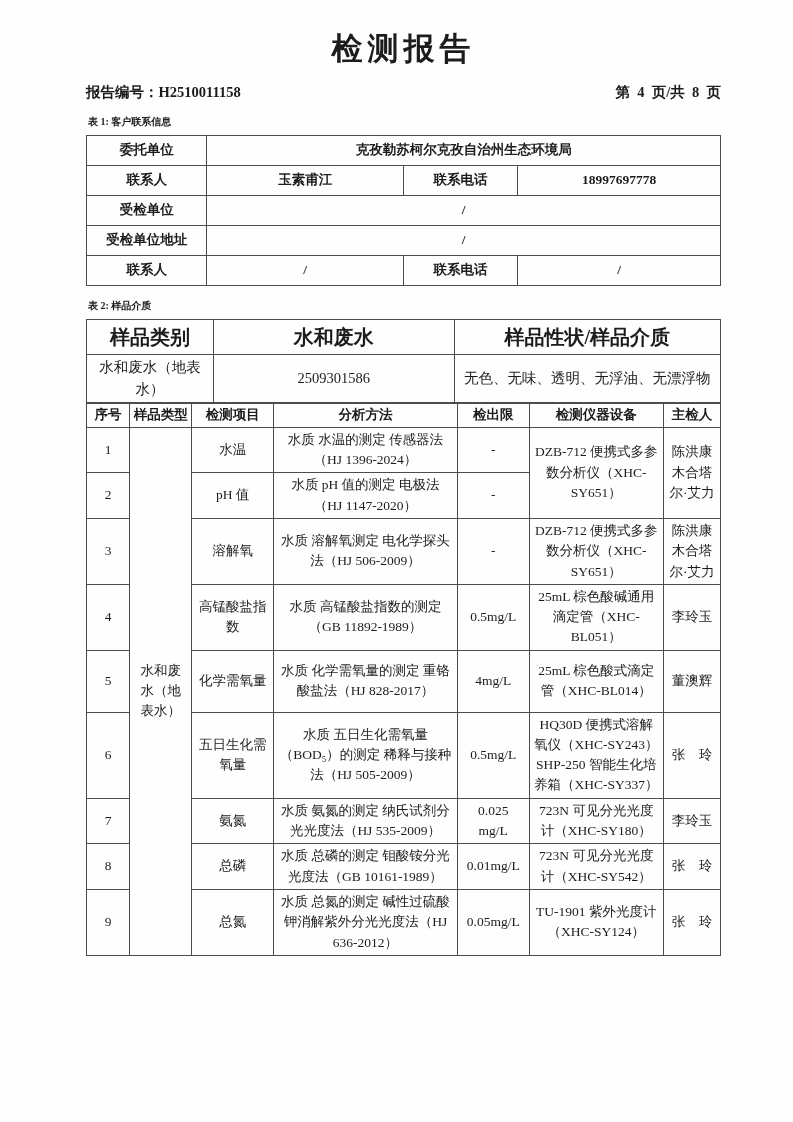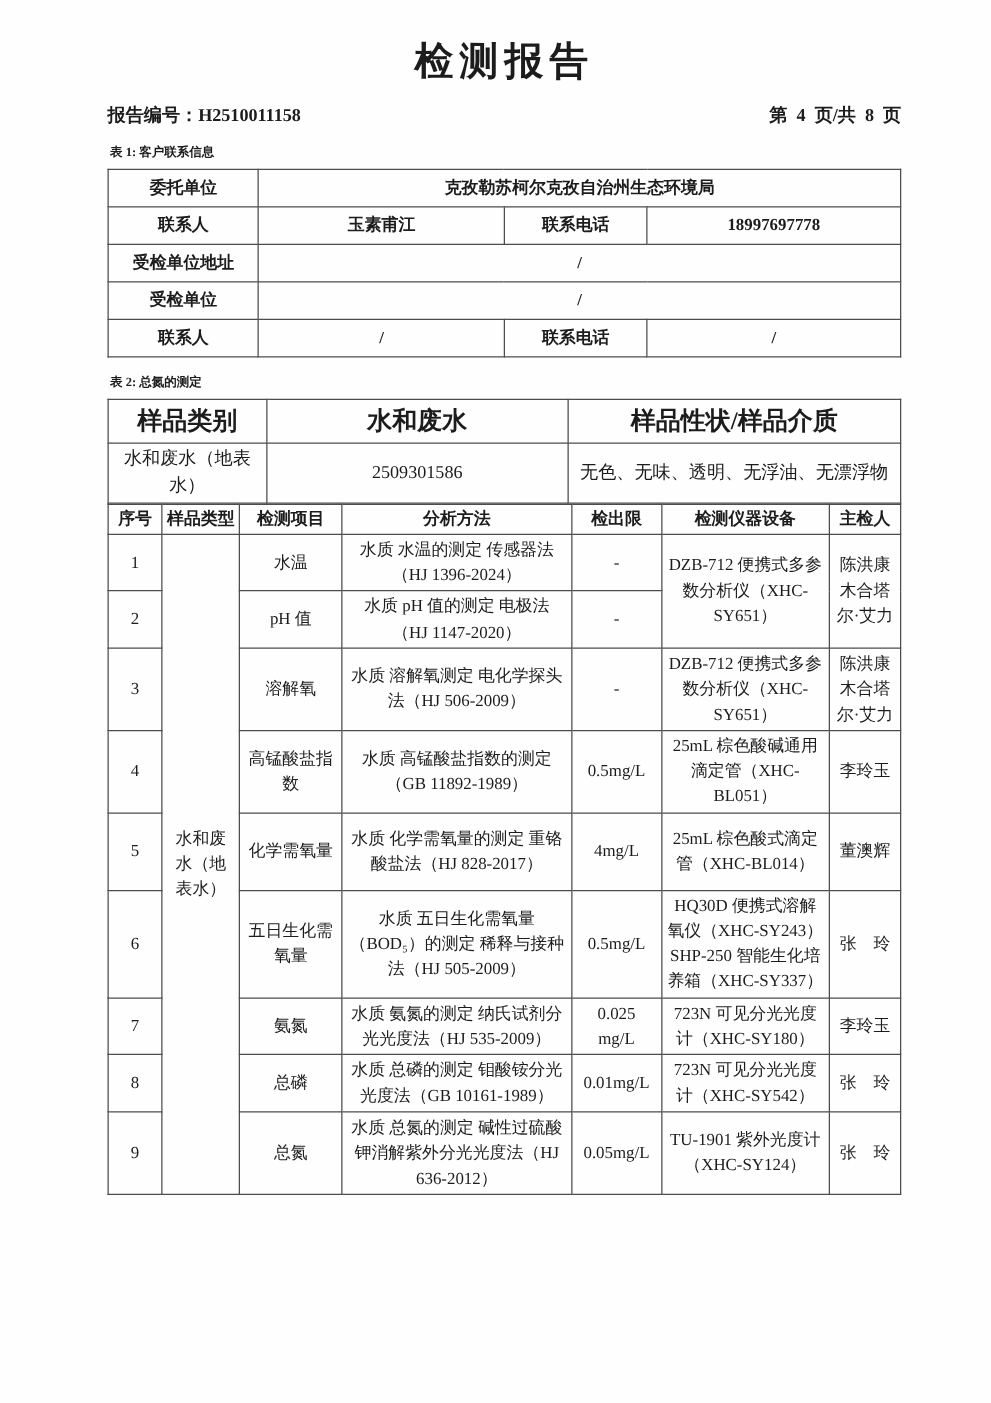--- a/index.html
+++ b/index.html
@@ -53,37 +53,37 @@
         <td>委托单位</td>
         <td colspan="3">克孜勒苏柯尔克孜自治州生态环境局</td>
       </tr>
       <tr>
         <td>联系人</td>
         <td>玉素甫江</td>
         <td>联系电话</td>
         <td>18997697778</td>
       </tr>
       <tr>
-        <td>受检单位地址</td>
+        <td>受检单位</td>
         <td colspan="3">/</td>
       </tr>
       <tr>
-        <td>受检单位</td>
+        <td>受检单位地址</td>
         <td colspan="3">/</td>
       </tr>
       <tr>
         <td>联系人</td>
         <td>/</td>
         <td>联系电话</td>
         <td>/</td>
       </tr>
     </tbody>
   </table>
 
-  <div class="caption">表 2: 总氮的测定</div>
+  <div class="caption">表 2: 样品介质</div>
   <table class="t t2">
     <colgroup>
         <col style="width:20%">
         <col style="width:38%">
         <col style="width:42%">
       </colgroup>
     <tbody>
       <tr class="hd">
         <td>样品类别</td>
         <td>水和废水</td>

